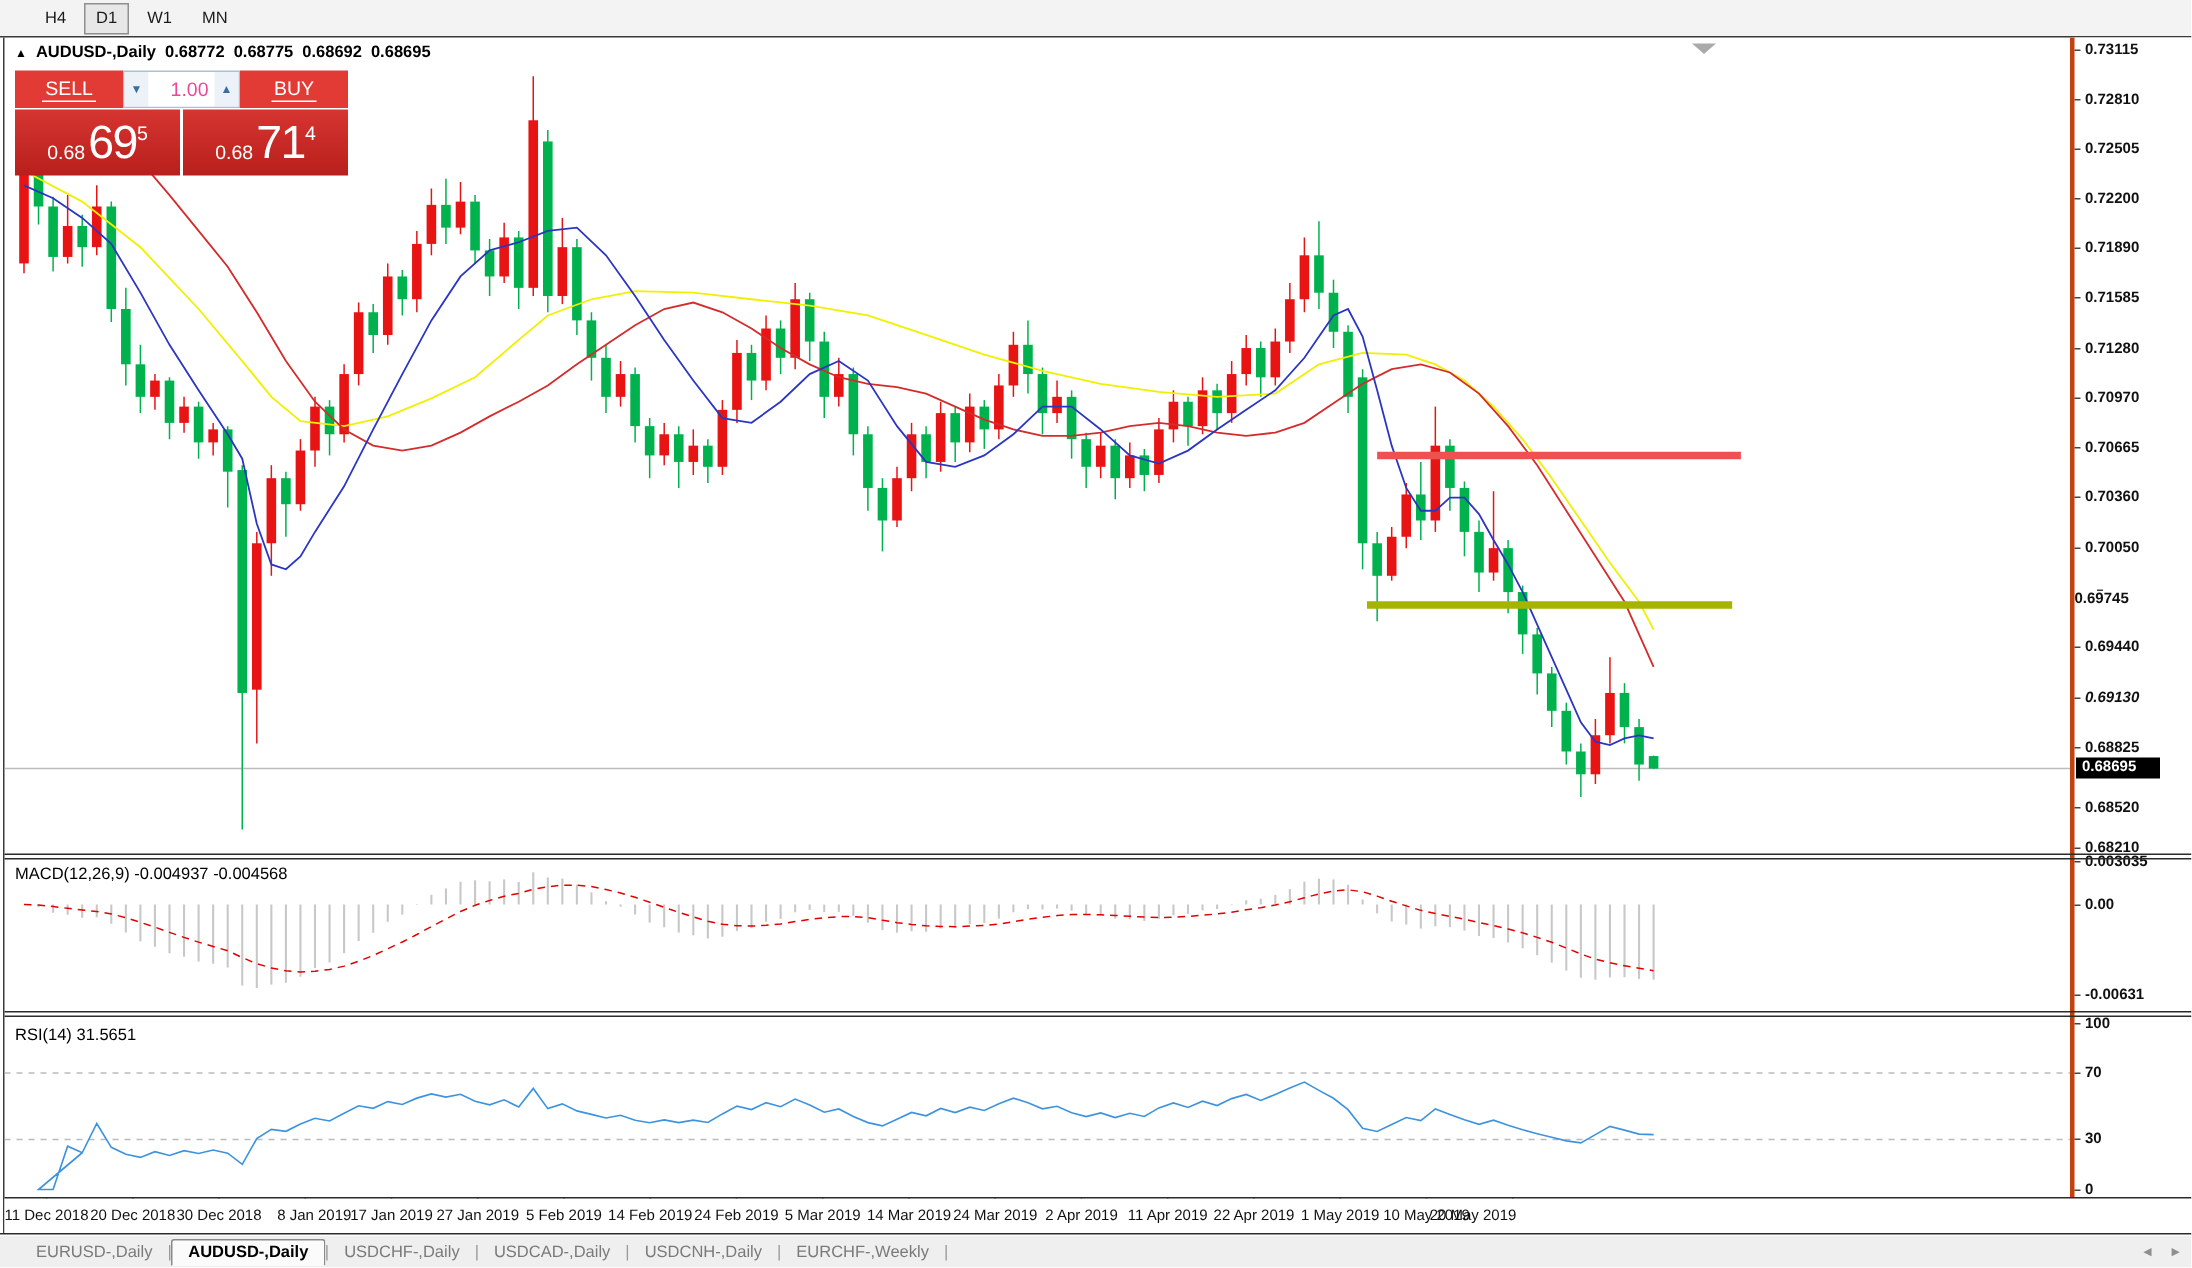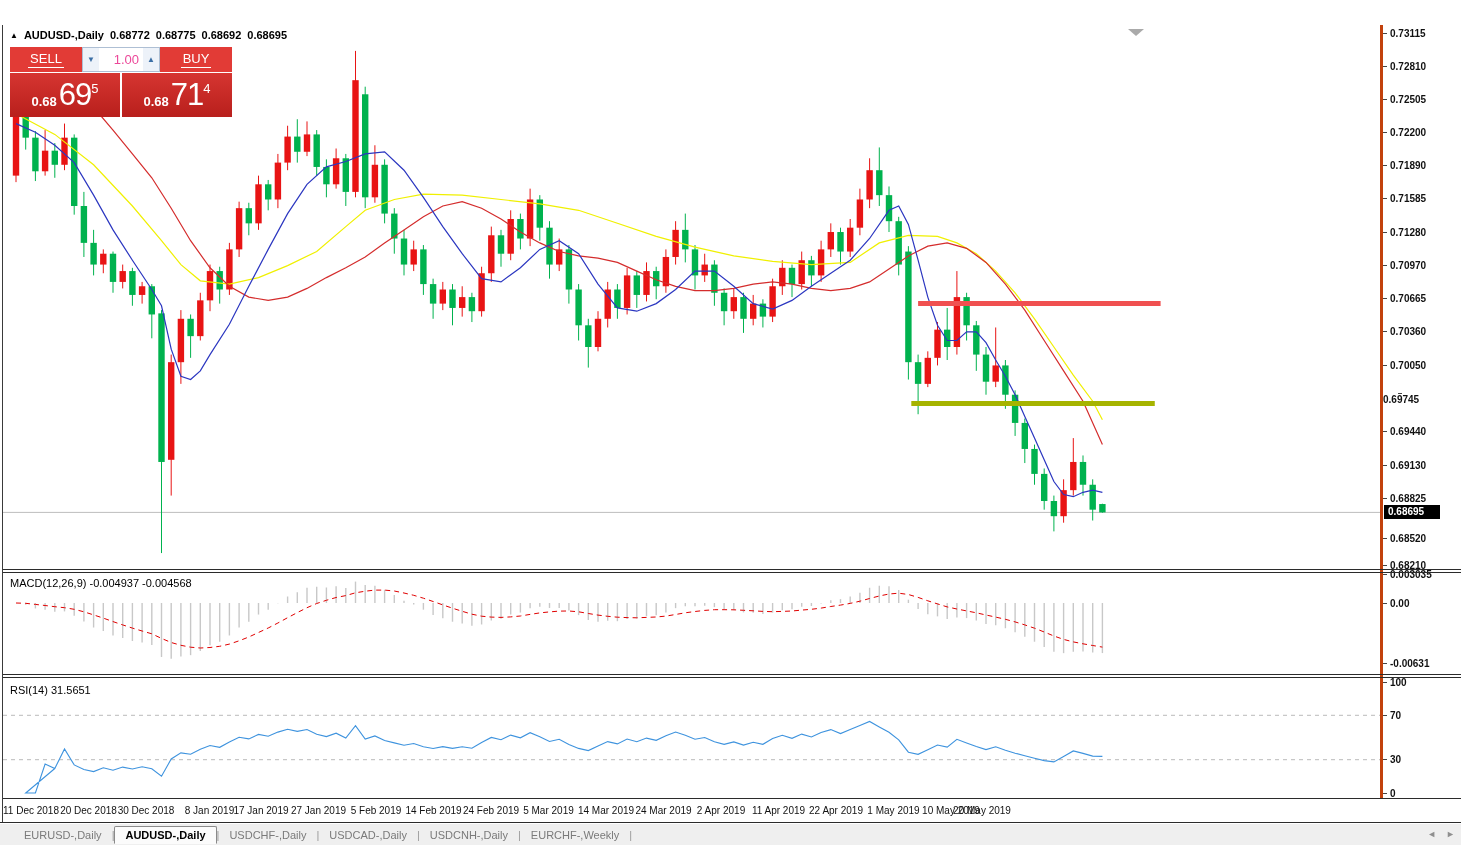--- a/index.html
+++ b/index.html
@@ -29,21 +29,21 @@
     line-height:23px; cursor:pointer; }
   .tp-btn span { border-bottom:1px solid #ffffff; padding:0 2px 1px 2px; }
   #tp-spinner { width:78px; display:flex; border:1px solid #aebfd4; background:#fff; }
   .spin-btn { width:17px; background:#edf2f9; color:#3b6ea5; font-size:8px; text-align:center;
     line-height:23px; cursor:pointer; }
   #volume-input { width:44px; border:none; outline:none; font-size:13px; text-align:right;
     padding-right:4px; font-family:"Liberation Sans",sans-serif; color:#ec4899; }
   #tp-row2 { display:flex; margin-top:1px; height:44px; }
   .price-box { width:110px; background:linear-gradient(#d63531,#b81f1c); color:#fff; display:flex;
     align-items:center; justify-content:center; cursor:pointer; }
-  .price-box .small { font-size:13px; font-weight:bold; margin-top:12px; }
+  .price-box .small { font-size:13px; font-weight:normal; margin-top:12px; }
   .price-box .big { font-size:31px; letter-spacing:-1px; margin-left:2px; }
   .price-box .sup { font-size:13px; margin-bottom:14px; }
   #sell-box { margin-right:2px; }
 
   
   .hline { position:absolute; left:3px; width:1458px; height:1px; background:#2b2b2b; z-index:5; }
 
   
   #scale-col { position:absolute; left:1380px; top:25px; width:92px; height:773px;
     border-left:3px solid #c2410c; background:#fff; z-index:4; }
@@ -70,20 +70,26 @@
     color:#000; font-weight:bold; border-radius:2px 2px 0 0; }
   .tab-sep { color:#9a9a9a; font-size:11px; }
   #tab-scroll { position:absolute; right:6px; top:829px; display:flex; gap:10px; }
   .scroll-arrow { color:#8f8f8f; font-size:9px; cursor:pointer; }
 </style>
 </head>
 <body>
 
 <div id="stage">
 
+  <div id="toolbar">
+      <div class="tf-btn">H4</div>
+      <div class="tf-btn active">D1</div>
+      <div class="tf-btn">W1</div>
+      <div class="tf-btn">MN</div>
+    </div>
 
   <div id="left-border"></div>
 
   <svg id="chart-svg" width="1377" height="780" style="position:absolute;left:3px;top:25px;z-index:1">
       <line x1="0" x2="1377" y1="487.3965341488286" y2="487.3965341488286" stroke="#BDBDBD" stroke-width="1"></line>
       <g>
         <line x1="13" x2="13" y1="80.12640163098817" y2="157.13353720693115" stroke="#E81414" stroke-width="1"></line>
         <rect x="9.8" y="87.71865443425052" width="6.4" height="62.9072375127425" fill="#E81414"></rect>
         <line x1="22.7" x2="22.7" y1="82.29561671763422" y2="124.59531090723688" stroke="#00B24E" stroke-width="1"></line>
         <rect x="19.5" y="87.71865443425052" width="6.4" height="24.945973496431904" fill="#00B24E"></rect>
@@ -555,21 +561,21 @@
         <span class="txt">0.70050</span>
       </div>
       <div class="scale-label" style="top: 367.513px; flex-direction: column;">
         <span class="dash"></span>
         <span class="txt">0.69745</span>
       </div>
       <div class="scale-label" style="top: 400.593px;">
         <span class="dash"></span>
         <span class="txt">0.69440</span>
       </div>
-      <div class="scale-label" style="top: 434.216px;">
+      <div class="scale-label" style="top: 434.216px; font-style: italic;">
         <span class="dash"></span>
         <span class="txt">0.69130</span>
       </div>
       <div class="scale-label" style="top: 467.297px; justify-content: space-between;">
         <span class="dash"></span>
         <span class="txt">0.68825</span>
       </div>
       <div class="scale-label" style="top: 507px;">
         <span class="dash"></span>
         <span class="txt">0.68520</span>

